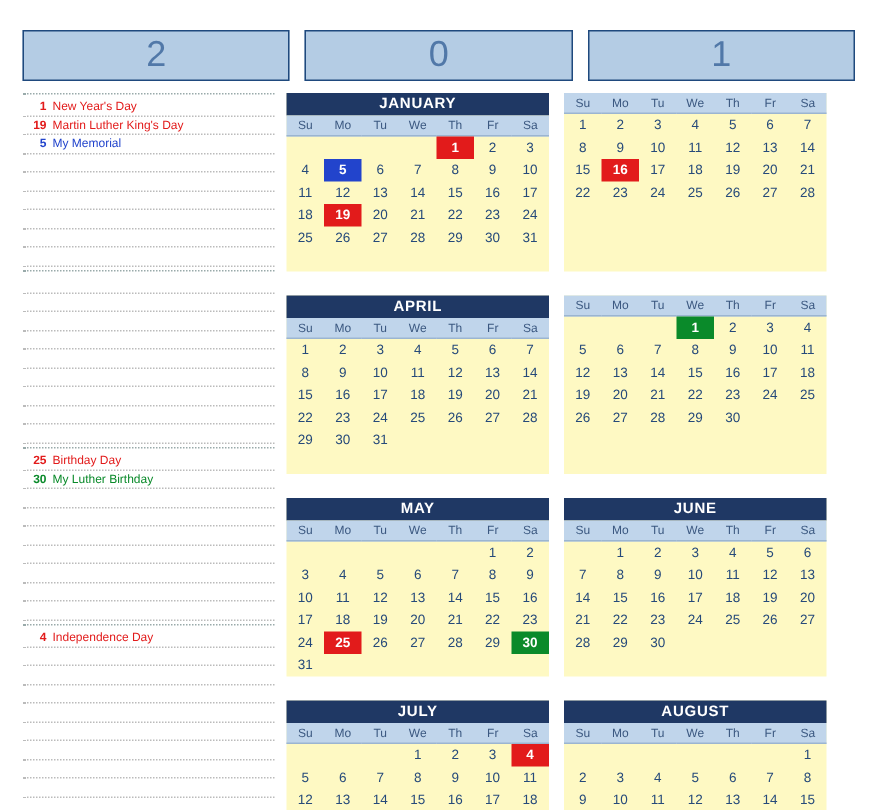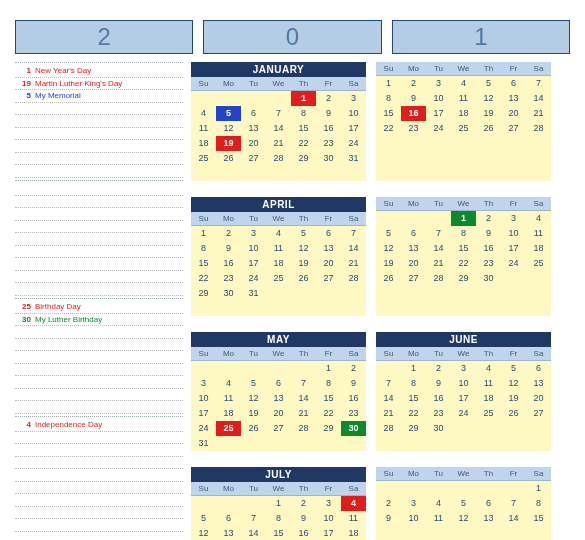--- a/index.html
+++ b/index.html
@@ -543,20 +543,21 @@
           <div class="day">12</div>
           <div class="day">13</div>
           <div class="day">14</div>
           <div class="day">15</div>
           <div class="day">16</div>
           <div class="day">17</div>
           <div class="day">18</div>
         </div>
       </div>
       <div class="month">
+        <div class="month-title">AUGUST</div>
         <div class="weekday-row">
           <div>Su</div>
           <div>Mo</div>
           <div>Tu</div>
           <div>We</div>
           <div>Th</div>
           <div>Fr</div>
           <div>Sa</div>
         </div>
         <div class="days">

